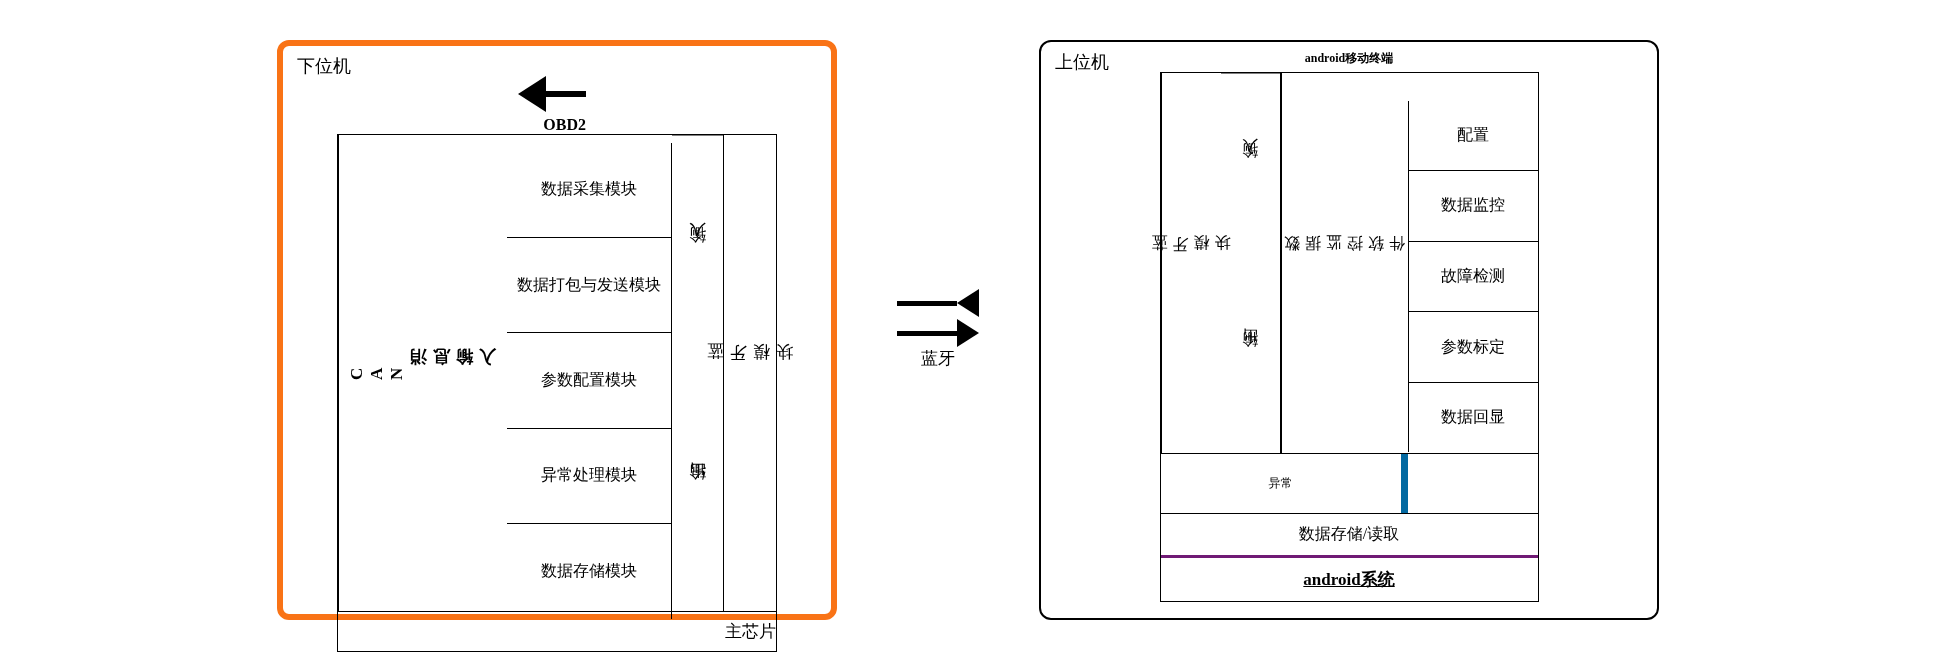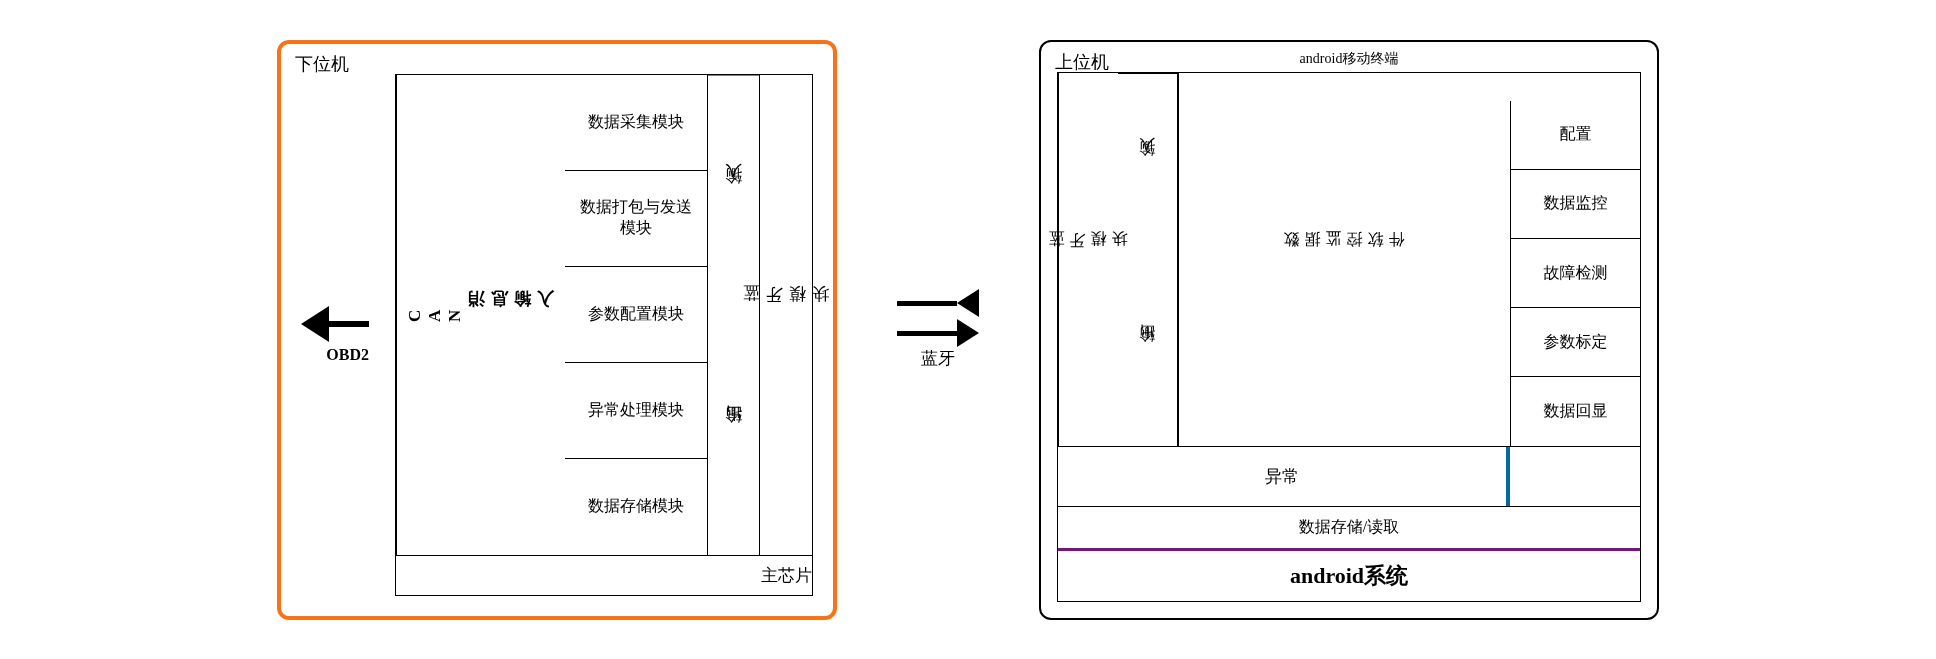--- a/index.html
+++ b/index.html
@@ -18,29 +18,30 @@
       align-items: center;
       justify-content: center;
       gap: 60px;
       width: 100%;
       height: 100%;
       padding: 20px 40px;
     }
 
     
     .lower-machine-box {
-      border: 4px solid #f97316;
+      border: 6px solid #f97316;
       border-radius: 12px;
       position: relative;
       padding: 30px 20px 20px 20px;
       display: flex;
       align-items: center;
-      gap: 16px;
+      gap: 0;
       height: 580px;
       width: 560px;
+      flex-direction: column;
     }
     .lower-machine-label {
       position: absolute;
       top: 8px;
       left: 14px;
       font-size: 18px;
       font-weight: normal;
     }
 
     
@@ -87,20 +88,21 @@
       letter-spacing: 2px;
     }
 
     
     .modules-column {
       display: flex;
       flex-direction: column;
       border-right: 1px solid #000;
       height: 100%;
       flex: 1;
+      margin-top: 8px;
     }
     .module-cell {
       flex: 1;
       border-bottom: 1px solid #000;
       display: flex;
       align-items: center;
       justify-content: center;
       font-size: 16px;
       padding: 6px 10px;
       text-align: center;
@@ -234,34 +236,35 @@
     
     .upper-machine-box {
       border: 2px solid #000;
       border-radius: 12px;
       position: relative;
       padding: 30px 16px 16px 16px;
       height: 580px;
       width: 620px;
       display: flex;
       flex-direction: column;
+      align-items: center;
     }
     .upper-machine-label {
       position: absolute;
       top: 8px;
       left: 14px;
       font-size: 18px;
     }
     .android-title {
       position: absolute;
       top: 8px;
       left: 50%;
       transform: translateX(-50%);
-      font-size: 14px;
-      font-weight: normal;
+      font-size: 12px;
+      font-weight: bold;
       white-space: nowrap;
     }
 
     
     .upper-inner {
       display: flex;
       flex-direction: column;
       flex: 1;
       border: 1px solid #000;
       min-height: 0;
@@ -350,23 +353,24 @@
       display: flex;
       align-items: center;
       justify-content: center;
       font-size: 16px;
       padding: 10px 0;
     }
     .android-system-row {
       display: flex;
       align-items: center;
       justify-content: center;
-      font-size: 22px;
+      font-size: 17px;
       font-weight: bold;
       padding: 10px 0;
+      text-decoration: underline;
     }
   </style>
 </head>
 <body>
 
 <div class="main-container">
 
   <div class="lower-machine-box">
     <span class="lower-machine-label">下位机</span>
 
@@ -475,21 +479,21 @@
           <div class="right-menu-cell">
             <span>参数标定</span>
           </div>
           <div class="right-menu-cell">
             <span>数据回显</span>
           </div>
         </div>
       </div>
 
       <div style="display:flex; border-bottom:1px solid #000; height:60px;">
-        <div style="flex:1; display:flex; align-items:center; justify-content:center; font-size:17px; border-right:4px solid #0369a1;">
+        <div style="flex:1; display:flex; align-items:center; justify-content:center; font-size:12px; border-right:7px solid #0369a1;">
           <span>异常</span>
         </div>
         <div style="width:130px;"></div>
       </div>
 
       <div class="storage-row">
         <span>数据存储/读取</span>
       </div>
 
       <div class="android-system-row">

